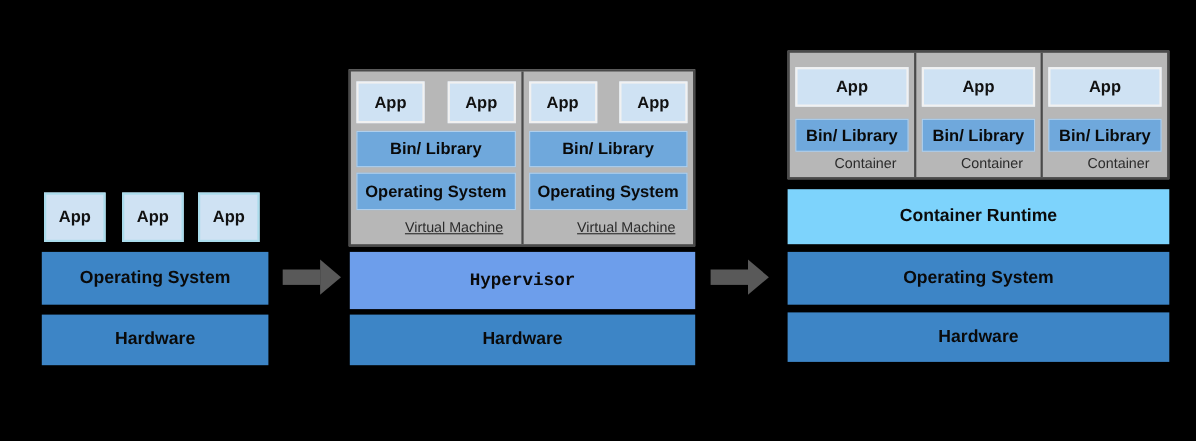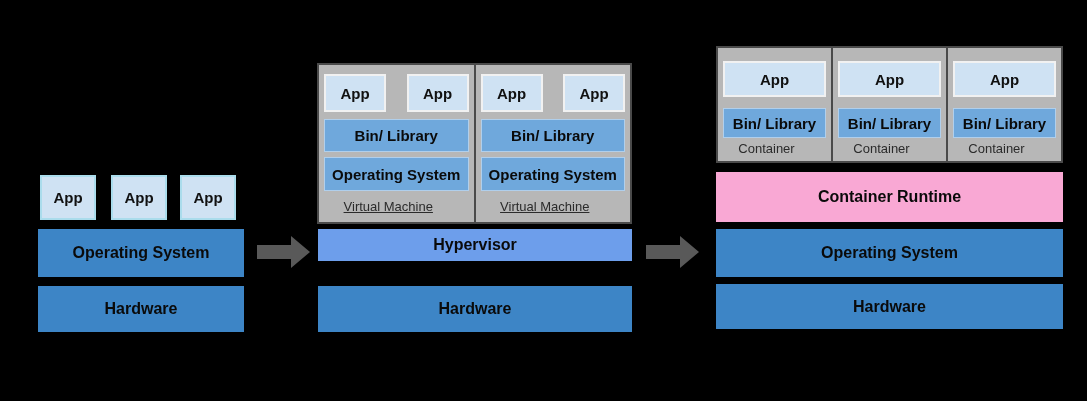--- a/index.html
+++ b/index.html
@@ -12,21 +12,21 @@
   }
   
   .bar{
     position:absolute;
     display:flex;align-items:center;justify-content:center;
     font-weight:bold;font-size:16px;color:#0a0a0a;
     box-sizing:border-box;
   }
   .dark-blue{background:#3d85c6;}
   .hyper-blue{background:#6d9eeb;}
-  .runtime-blue{background:#f9a8d4;}
+  .runtime-blue{background:#7dd3fc;}
   .mid-blue{background:#6fa8dc;}
 
   
   .app-box{
     display:flex;align-items:center;justify-content:center;
     background:#cfe2f3;
     font-weight:bold;font-size:15px;color:#111;
     box-sizing:border-box;
   }
   .app-left{
@@ -49,21 +49,21 @@
   
   .vm-cell{padding:9px 5px 0;box-sizing:border-box;}
   .vm-apps{display:flex;justify-content:space-between;height:38px;}
   .vm-apps .app-box{width:62px;height:38px;}
   .vm-bin{margin-top:7px;height:33px;display:flex;align-items:center;justify-content:center;
     font-weight:bold;font-size:15px;color:#0a0a0a;border:1px solid rgba(255,255,255,.45);box-sizing:border-box;}
   .vm-os{margin-top:5px;height:34px;display:flex;align-items:center;justify-content:center;
     font-weight:bold;font-size:15px;color:#0a0a0a;border:1px solid rgba(255,255,255,.45);box-sizing:border-box;}
   .caption{
     position:absolute;left:0;right:16px;
-    text-align:center;
+    text-align:right;
     font-size:13px;color:#2b2b2b;font-weight:normal;
   }
   .vm-caption{bottom:8px;text-decoration:underline;}
 
   
   .ct-cell{padding:13px 5px 0;box-sizing:border-box;}
   .ct-cell .app-box{height:36px;}
   .ct-bin{margin-top:11px;height:30px;display:flex;align-items:center;justify-content:center;
     font-weight:bold;font-size:15px;color:#0a0a0a;border:1px solid rgba(255,255,255,.45);box-sizing:border-box;}
   .ct-caption{bottom:5px;}
@@ -110,21 +110,21 @@
         <div class="vm-apps">
           <div class="app-box app-inner" style="width:62px;">App</div>
           <div class="app-box app-inner" style="width:62px;">App</div>
         </div>
         <div class="vm-bin mid-blue">Bin/ Library</div>
         <div class="vm-os mid-blue">Operating System</div>
         <div class="caption vm-caption">Virtual Machine</div>
       </div>
     </div>
 
-    <div class="bar hyper-blue" style="left:318px;top:229px;width:314px;height:32px;">Hypervisor</div>
+    <div class="bar hyper-blue" style="left:318px;top:229px;width:314px;height:52px;font-family:Liberation Mono, monospace;">Hypervisor</div>
     <div class="bar dark-blue" style="left:318px;top:286px;width:314px;height:46px;">Hardware</div>
   </div>
 
   <div class="arrow" style="left:646px;top:236px;">
     <div class="arrow-shaft"></div>
     <div class="arrow-head"></div>
   </div>
 
   <div>
     <div class="gray-group" style="left:716px;top:46px;width:347px;height:117px;">

